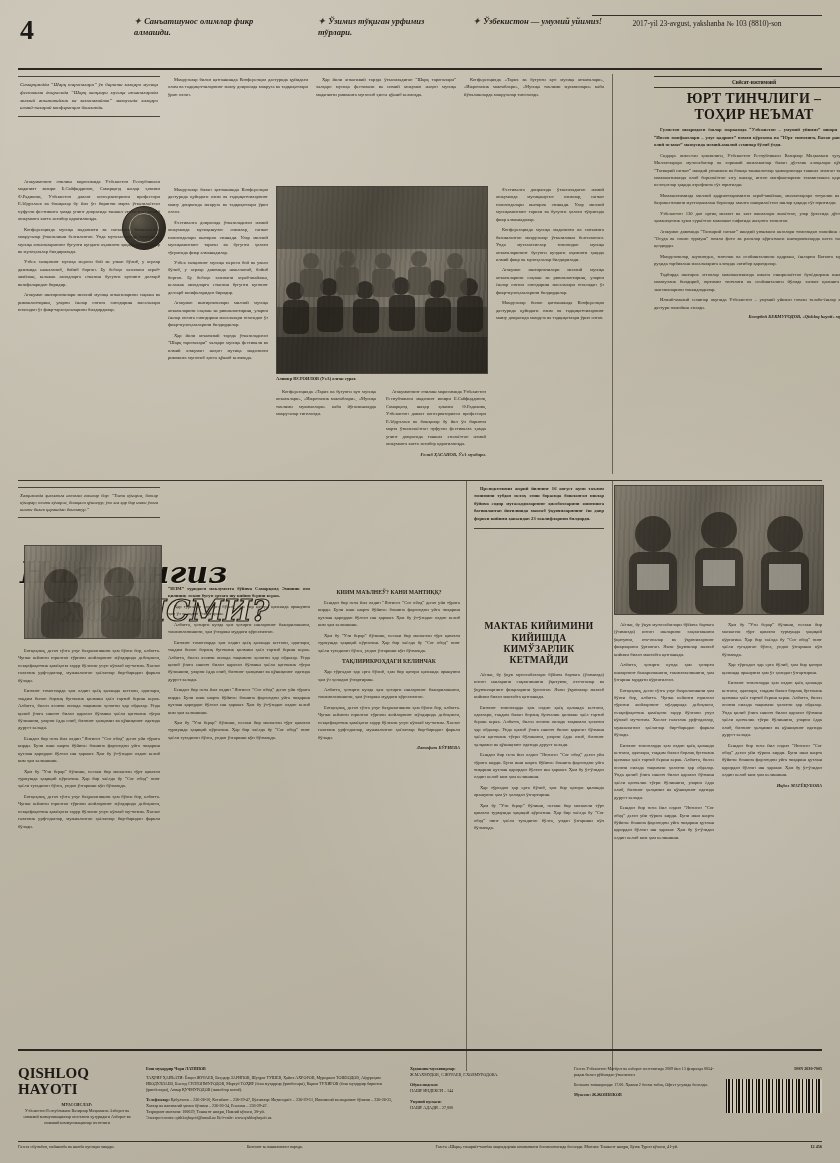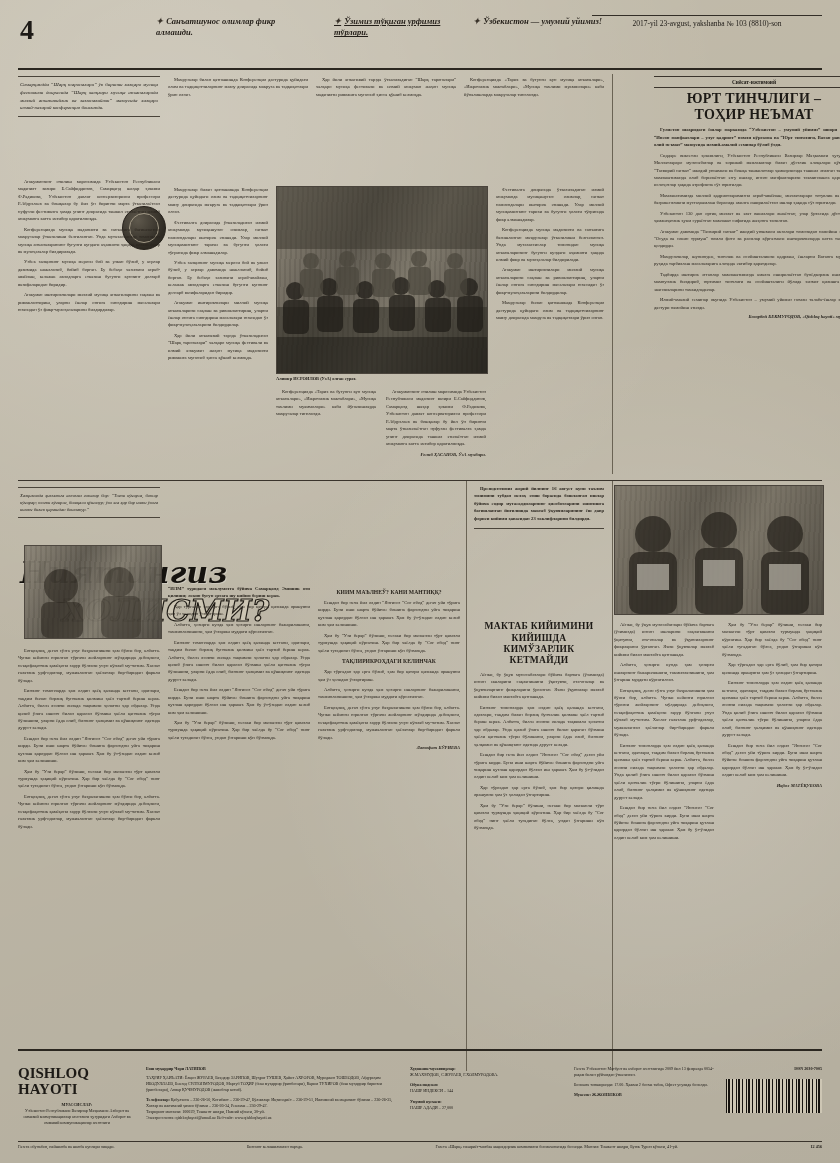--- a/index.html
+++ b/index.html
@@ -14,22 +14,22 @@
     overflow:hidden;
     color:#1d1a16;
   }
   .inner{position:absolute;left:18px;top:12px;width:804px;height:1139px;}
 
   
   .masthead{position:relative;height:56px;border-bottom:2px solid #2b2720;}
   .pagenum{position:absolute;left:2px;top:2px;font-size:28px;font-weight:bold;font-family:"Liberation Serif",serif;}
   .slogan{position:absolute;top:4px;font-style:italic;font-size:8.5px;line-height:1.35;font-weight:bold;color:#241f19;}
   .slogan .star{color:#3a332a;margin-right:3px;}
-  .slg1{left:138px;width:150px;}
-  .slg2{left:316px;width:140px;text-decoration:underline;}
+  .slg1{left:116px;width:150px;}
+  .slg2{left:300px;width:140px;}
   .slg3{left:455px;width:135px;}
   .title-main{position:absolute;right:0;top:-2px;width:230px;text-align:center;}
   .title-main .nm{font-size:23px;font-weight:bold;font-family:"Liberation Serif",serif;letter-spacing:-0.3px;}
   .title-main .dt{font-size:7.5px;margin-top:5px;border-top:1px solid #332e27;padding-top:3px;}
 
   
   .band{position:relative;}
   .rule-h{border-top:1px solid #3a342c;}
   .vline{position:absolute;top:0;bottom:0;width:0;border-left:1px solid #6a6354;}
 

